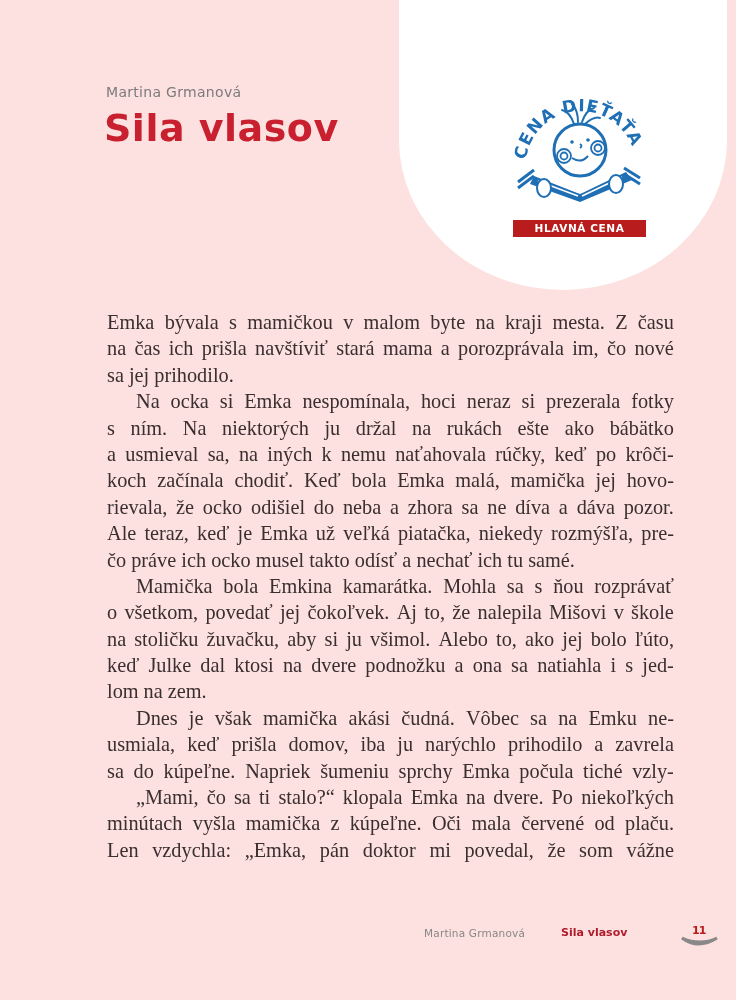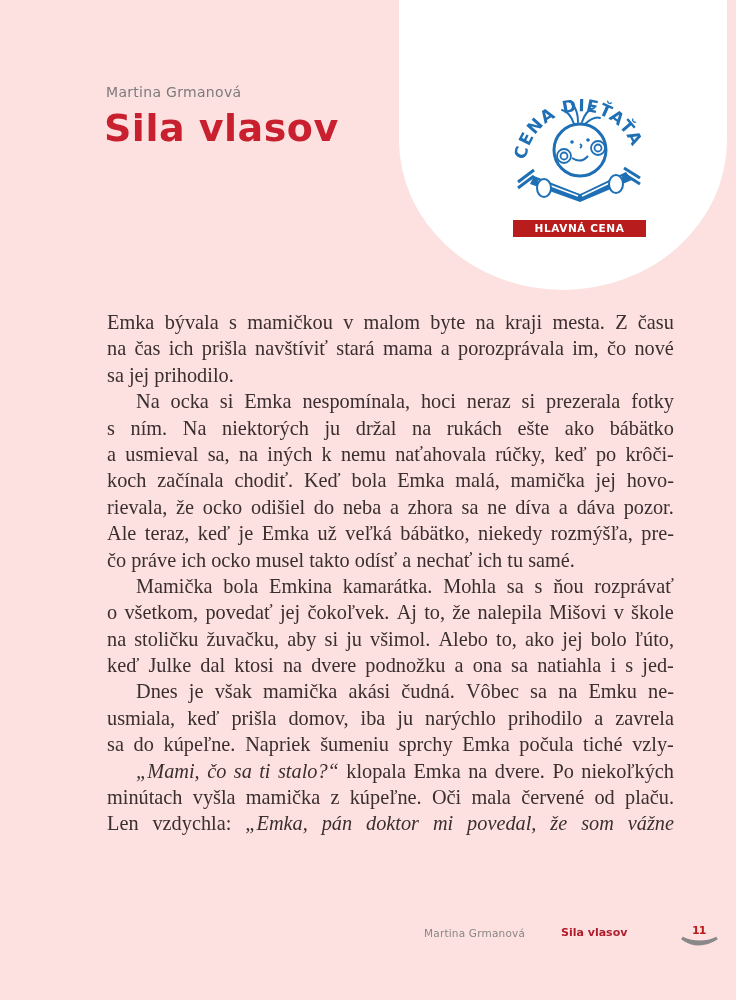--- a/index.html
+++ b/index.html
@@ -95,21 +95,21 @@
     .line.last {
       text-align-last: left;
     }
     .line.indent {
       padding-left: 29px;
     }
     .line .wrap {
       display: flex;
       justify-content: space-between;
     }
-    .it { font-style: italic; }
+    .it { }
     
     .footer-author {
       position: absolute;
       left: 408px;
       top: 927px;
       font-family: "DejaVu Sans", sans-serif;
       font-size: 10.5px;
       color: #8a8686;
       letter-spacing: 0.2px;
     }
@@ -318,21 +318,21 @@
       </div>
       <div class="line ">
         <span class="wrap">
           <span>Ale</span>
           <span>teraz,</span>
           <span>keď</span>
           <span>je</span>
           <span>Emka</span>
           <span>už</span>
           <span>veľká</span>
-          <span>bábätko,</span>
+          <span>piatačka,</span>
           <span>niekedy</span>
           <span>rozmýšľa,</span>
           <span>pre-</span>
         </span>
       </div>
       <div class="line last">čo práve ich ocko musel takto odísť a nechať ich tu samé.</div>
       <div class="line indent ">
         <span class="wrap">
           <span>Mamička</span>
           <span>bola</span>
@@ -389,20 +389,21 @@
           <span>podnožku</span>
           <span>a</span>
           <span>ona</span>
           <span>sa</span>
           <span>natiahla</span>
           <span>i</span>
           <span>s</span>
           <span>jed-</span>
         </span>
       </div>
+      <div class="line last">lom na zem.</div>
       <div class="line indent ">
         <span class="wrap">
           <span>Dnes</span>
           <span>je</span>
           <span>však</span>
           <span>mamička</span>
           <span>akási</span>
           <span>čudná.</span>
           <span>Vôbec</span>
           <span>sa</span>

